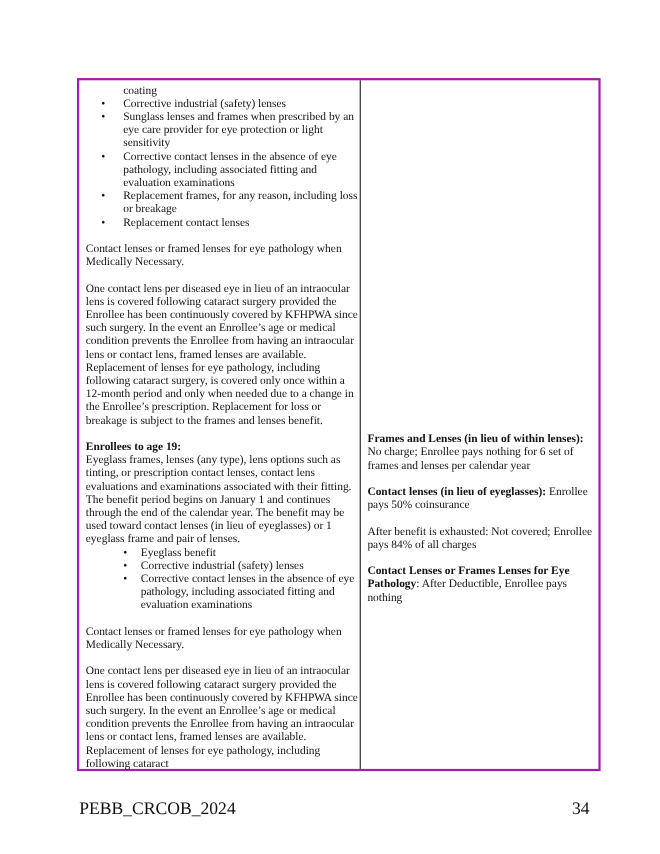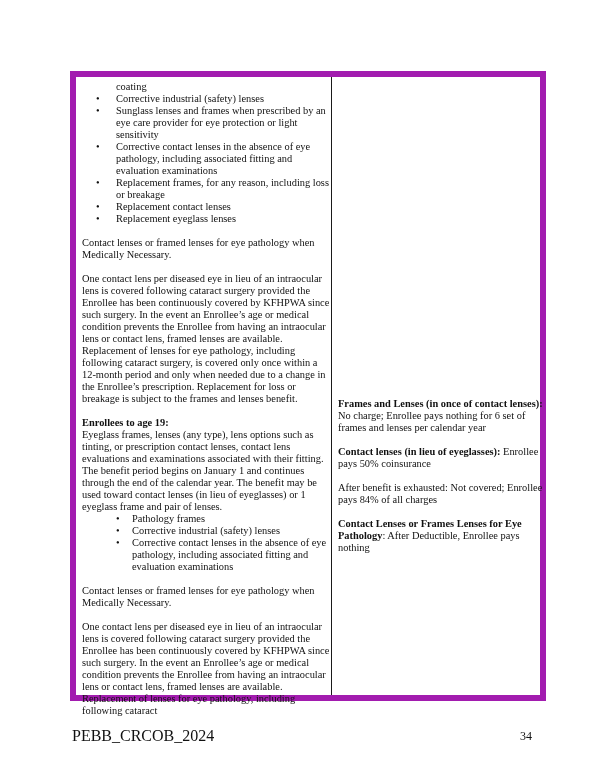--- a/index.html
+++ b/index.html
@@ -1,70 +1,69 @@
 <!DOCTYPE html>
 <html><head>
 <meta charset="utf-8">
 <style>
   html, body { margin:0; padding:0; background:#fff; }
   body { width:600px; height:776px; position:relative; overflow:hidden;
          font-family:"Liberation Serif", serif; color:#111; font-size:10.4px; line-height:12px; }
   .tbl { position:absolute; left:70px; top:71px; width:476px; height:630px;
-         border:6px solid #a21caf; box-sizing:border-box; }
+         border:2px solid #a21caf; box-sizing:border-box; }
   .divider { position:absolute; left:255px; top:0; bottom:0; border-left:1px solid #1a1a1a; }
   .left { position:absolute; left:6px; top:4px; width:248px; }
   .right { position:absolute; left:262px; top:321px; width:210px; }
   p { margin:0; }
   .gap { height:12px; }
   ul { margin:0; padding:0; list-style:none; }
   li { position:relative; padding-left:34px; }
   li::before { content:"\2022"; position:absolute; left:14px; }
   ul.sub li { padding-left:50px; }
   ul.sub li::before { left:34px; }
   .cont { padding-left:34px; }
   b { font-weight:bold; }
   .footer-left { position:absolute; left:72px; top:730px; font-size:16px; }
-  .footer-right { position:absolute; left:520px; top:730px; font-size:12px; }
+  .footer-right { position:absolute; left:520px; top:730px; font-size:16px; }
 </style>
 </head>
 <body>
 
 <div class="tbl">
   <div class="divider"></div>
 
   <div class="left">
     <p class="cont">coating</p>
     <ul>
       <li>Corrective industrial (safety) lenses</li>
       <li>Sunglass lenses and frames when prescribed by an eye care provider for eye protection or light sensitivity</li>
       <li>Corrective contact lenses in the absence of eye pathology, including associated fitting and evaluation examinations</li>
       <li>Replacement frames, for any reason, including loss or breakage</li>
       <li>Replacement contact lenses</li>
-      <li>Replacement eyeglass lenses</li>
     </ul>
     <div class="gap"></div>
     <p>Contact lenses or framed lenses for eye pathology when Medically Necessary.</p>
     <div class="gap"></div>
     <p>One contact lens per diseased eye in lieu of an intraocular lens is covered following cataract surgery provided the Enrollee has been continuously covered by KFHPWA since such surgery. In the event an Enrollee’s age or medical condition prevents the Enrollee from having an intraocular lens or contact lens, framed lenses are available. Replacement of lenses for eye pathology, including following cataract surgery, is covered only once within a 12-month period and only when needed due to a change in the Enrollee’s prescription. Replacement for loss or breakage is subject to the frames and lenses benefit.</p>
     <div class="gap"></div>
     <p><b>Enrollees to age 19:</b></p>
     <p>Eyeglass frames, lenses (any type), lens options such as tinting, or prescription contact lenses, contact lens evaluations and examinations associated with their fitting. The benefit period begins on January 1 and continues through the end of the calendar year. The benefit may be used toward contact lenses (in lieu of eyeglasses) or 1 eyeglass frame and pair of lenses.</p>
     <ul class="sub">
-      <li>Pathology frames</li>
+      <li>Eyeglass benefit</li>
       <li>Corrective industrial (safety) lenses</li>
       <li>Corrective contact lenses in the absence of eye pathology, including associated fitting and evaluation examinations</li>
     </ul>
     <div class="gap"></div>
     <p>Contact lenses or framed lenses for eye pathology when Medically Necessary.</p>
     <div class="gap"></div>
     <p>One contact lens per diseased eye in lieu of an intraocular lens is covered following cataract surgery provided the Enrollee has been continuously covered by KFHPWA since such surgery. In the event an Enrollee’s age or medical condition prevents the Enrollee from having an intraocular lens or contact lens, framed lenses are available. Replacement of lenses for eye pathology, including following cataract</p>
   </div>
 
   <div class="right">
-    <p><b>Frames and Lenses (in once of contact lenses):</b><span> No charge; Enrollee pays nothing for 6 set of frames and lenses per calendar year</span></p>
+    <p><b>Frames and Lenses (in lieu of within lenses):</b><span> No charge; Enrollee pays nothing for 6 set of frames and lenses per calendar year</span></p>
     <div class="gap"></div>
     <p><b>Contact lenses (in lieu of eyeglasses):</b><span> Enrollee pays 50% coinsurance</span></p>
     <div class="gap"></div>
     <p>After benefit is exhausted: Not covered; Enrollee pays 84% of all charges</p>
     <div class="gap"></div>
     <p><b>Contact Lenses or Frames Lenses for Eye Pathology</b><span>: After Deductible, Enrollee pays nothing</span></p>
   </div>
 </div>
 
 <div class="footer-left">PEBB_CRCOB_2024</div>

